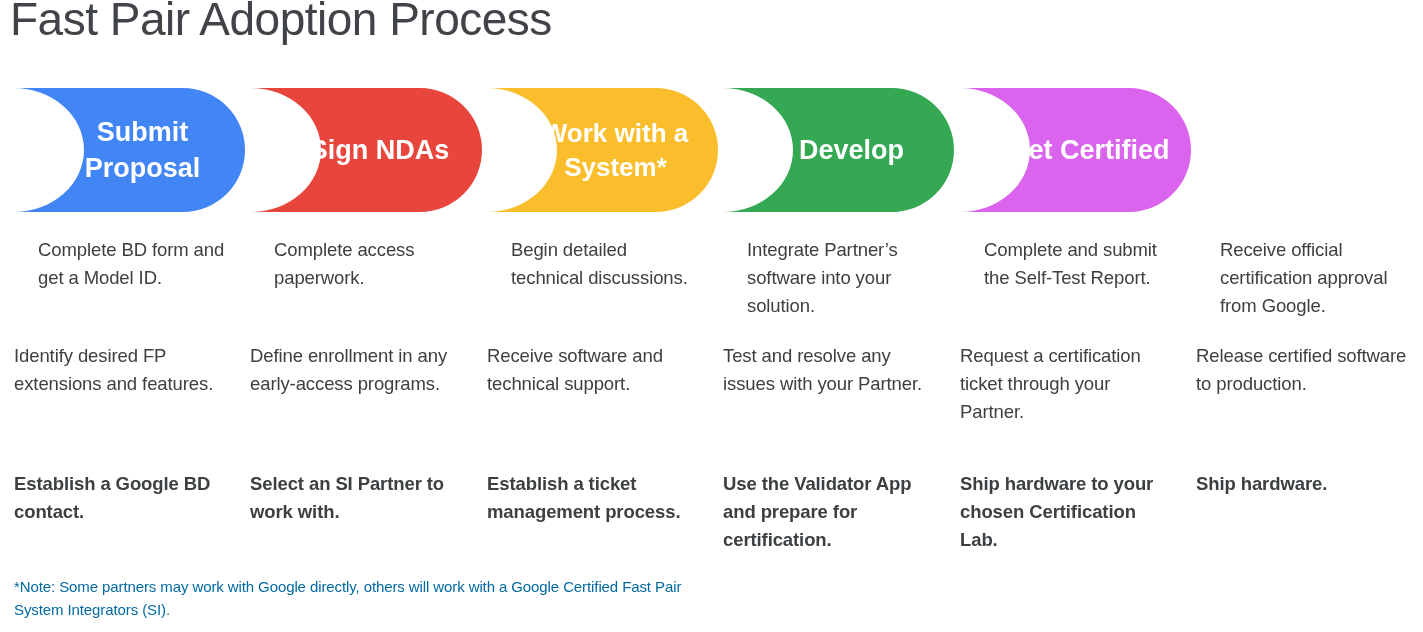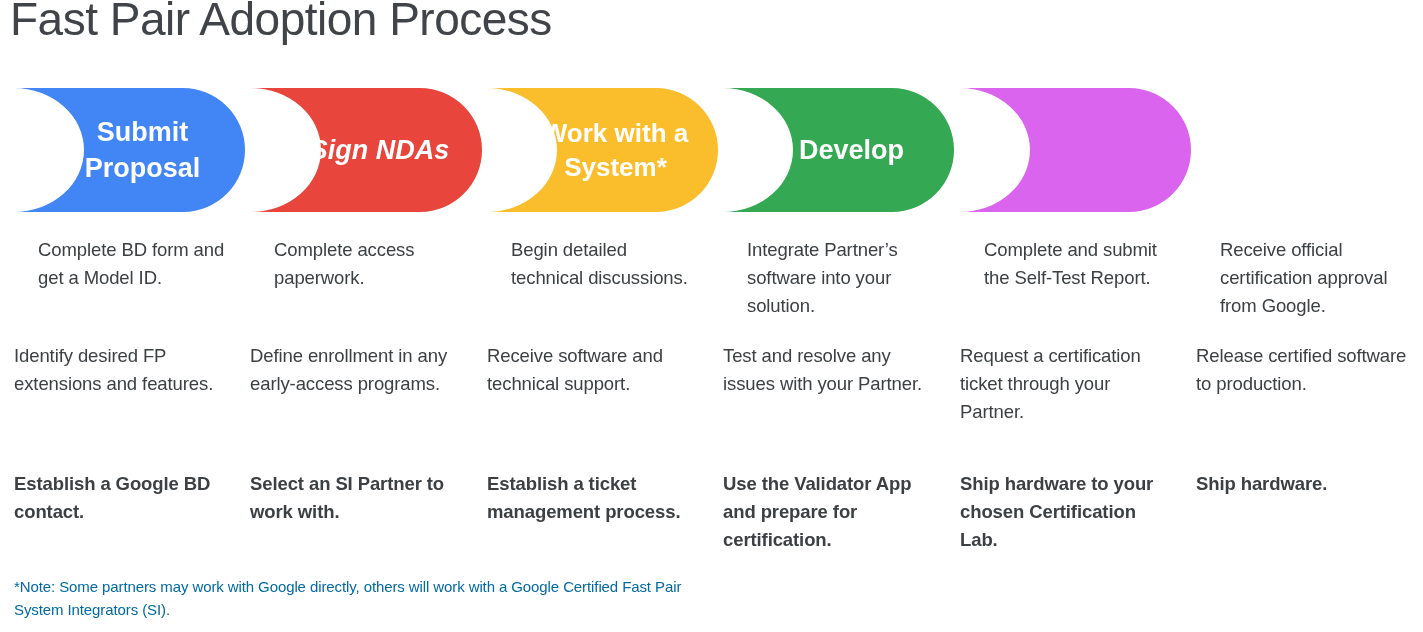--- a/index.html
+++ b/index.html
@@ -107,21 +107,21 @@
 
 <div id="stage-banner-row">
 
   <div class="stage-banner" style="left:0px; width:231px;">
     <svg class="stage-banner-shape" viewBox="0 0 231 124" preserveAspectRatio="none">
       <path d="M0,0 H169 A62,62 0 0,1 169,124 H0 A70,62 0 0,0 0,0 Z" fill="#4285f4"></path>
     </svg>
     <div class="stage-banner-label">Submit Proposal</div>
   </div>
 
-  <div class="stage-banner" style="left:237px; width:231px;font-style:italic;">
+  <div class="stage-banner" style="left:237px; width:231px;">
     <svg class="stage-banner-shape" viewBox="0 0 231 124" preserveAspectRatio="none">
       <path d="M0,0 H169 A62,62 0 0,1 169,124 H0 A70,62 0 0,0 0,0 Z" fill="#e8453c"></path>
     </svg>
     <div class="stage-banner-label">Sign NDAs</div>
   </div>
 
   <div class="stage-banner" style="left:473px; width:231px;">
     <svg class="stage-banner-shape" viewBox="0 0 231 124" preserveAspectRatio="none">
       <path d="M0,0 H169 A62,62 0 0,1 169,124 H0 A70,62 0 0,0 0,0 Z" fill="#fabe2c"></path>
     </svg>
@@ -132,20 +132,21 @@
     <svg class="stage-banner-shape" viewBox="0 0 231 124" preserveAspectRatio="none">
       <path d="M0,0 H169 A62,62 0 0,1 169,124 H0 A70,62 0 0,0 0,0 Z" fill="#34a853"></path>
     </svg>
     <div class="stage-banner-label">Develop</div>
   </div>
 
   <div class="stage-banner" style="left:946px; width:231px;">
     <svg class="stage-banner-shape" viewBox="0 0 231 124" preserveAspectRatio="none">
       <path d="M0,0 H169 A62,62 0 0,1 169,124 H0 A70,62 0 0,0 0,0 Z" fill="#da64ee"></path>
     </svg>
+    <div class="stage-banner-label">Get Certified</div>
   </div>
 
 
 </div>
 
 <div id="stage-details-grid">
 
   <div class="detail-column" style="left:14px;">
     <div class="detail-item row-1">Complete BD form and get a Model ID.</div>
     <div class="detail-item row-2">Identify desired FP extensions and features.</div>

